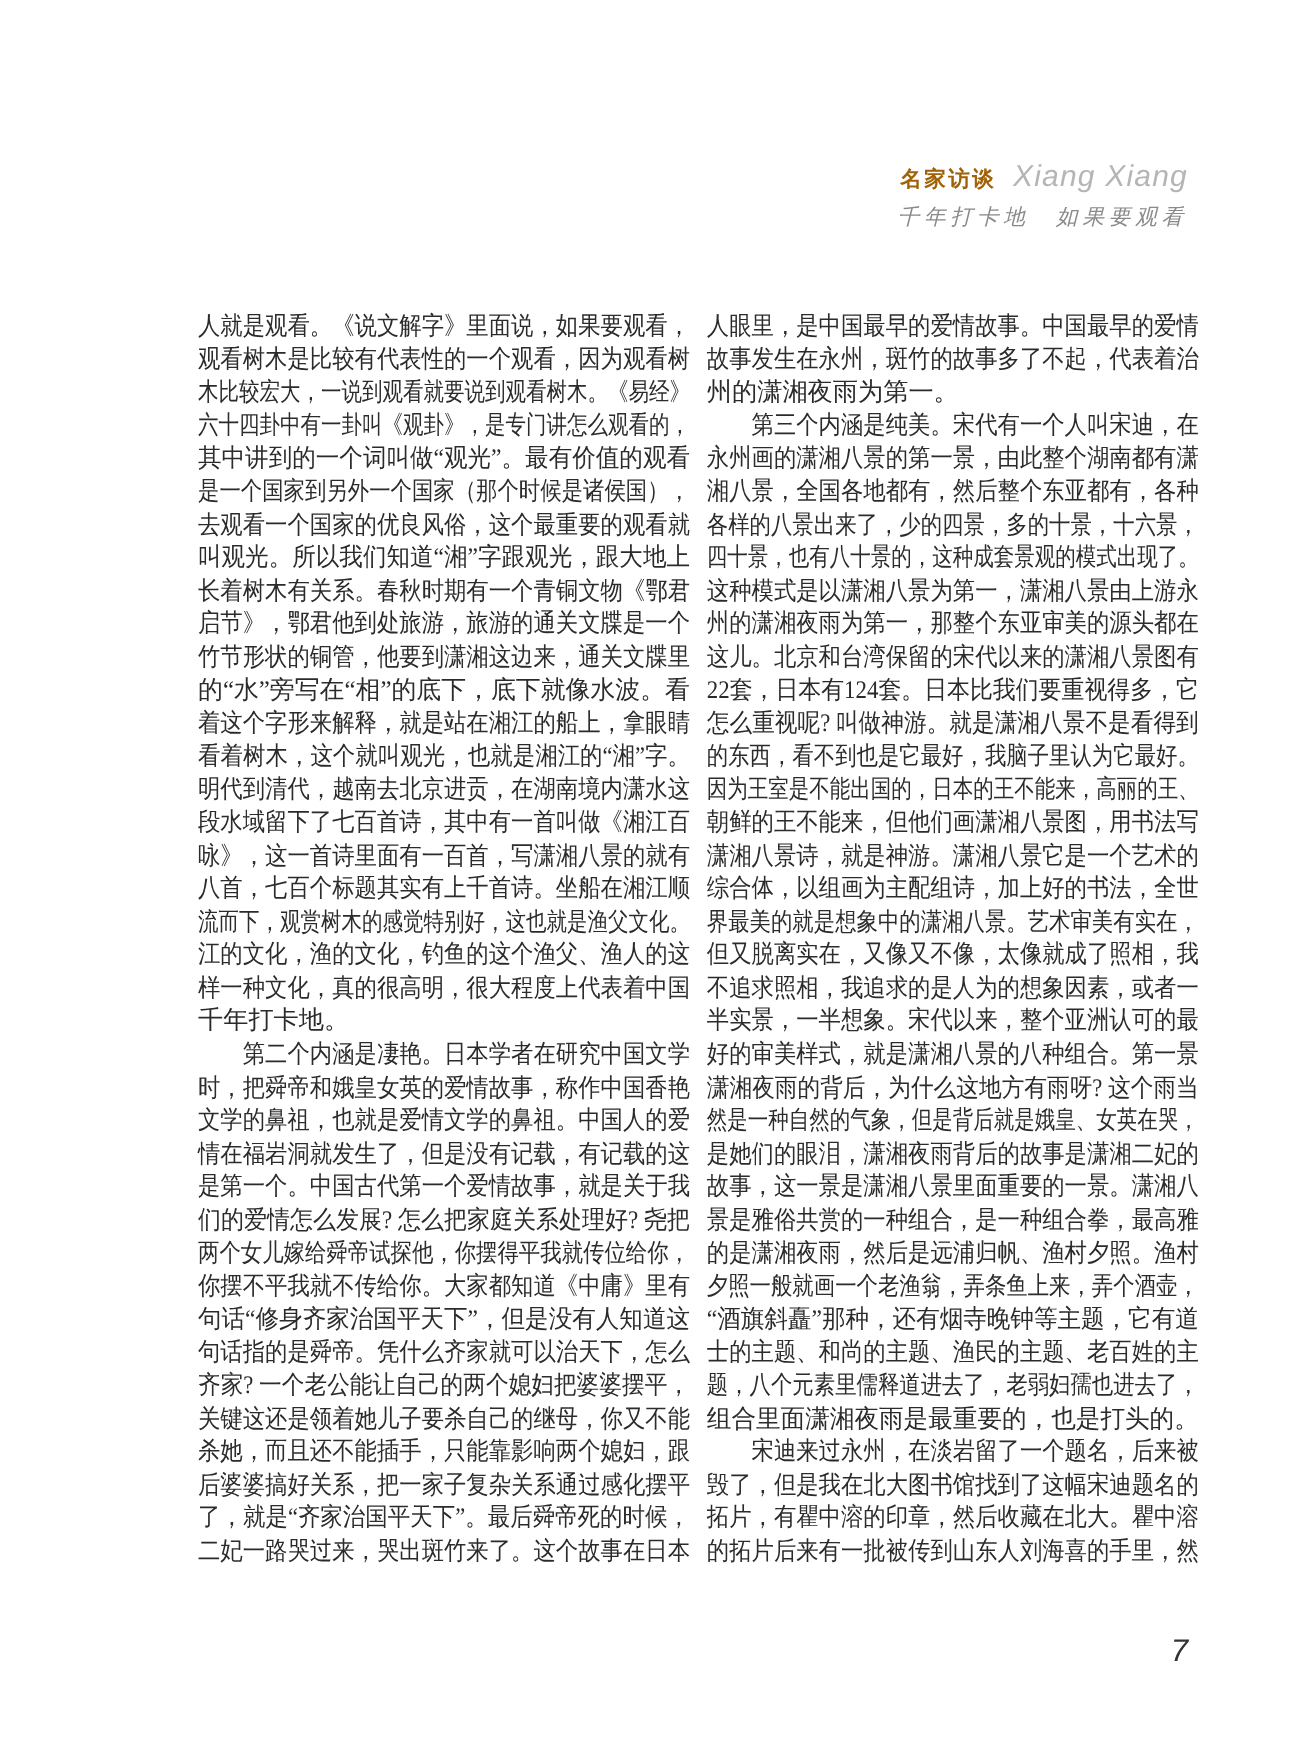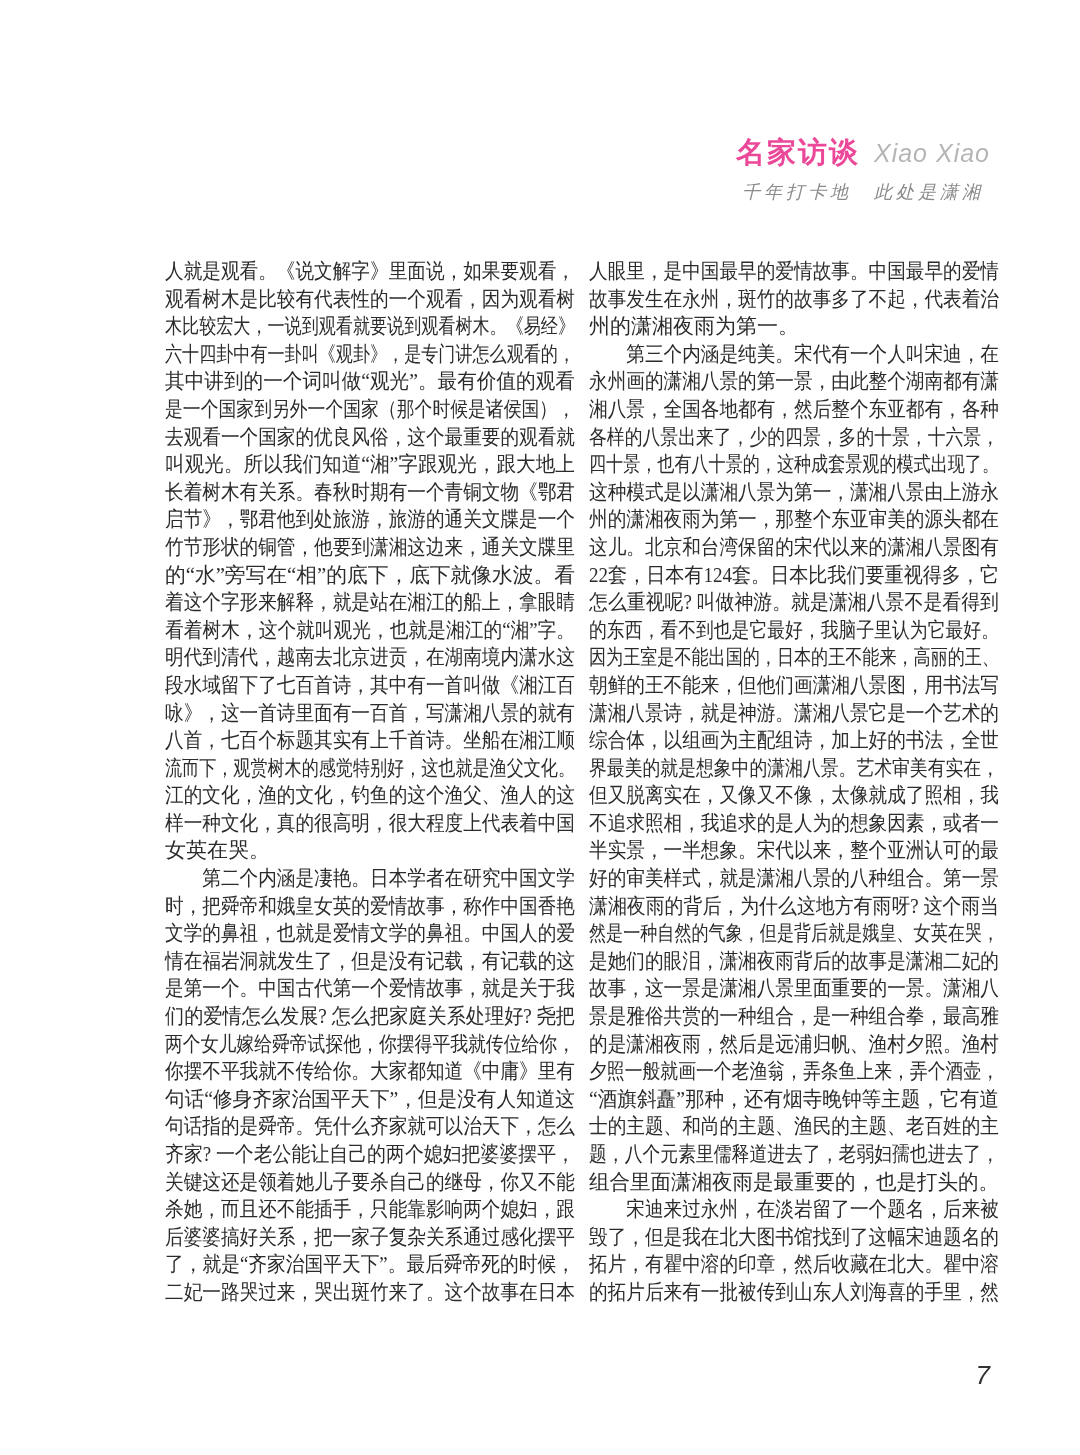--- a/index.html
+++ b/index.html
@@ -22,22 +22,22 @@
     top: 133px;
     right: 90px;
     text-align: right;
   }
   .header-line1 {
     white-space: nowrap;
   }
   .title-cn {
     font-family: Liberation Sans, sans-serif;
     font-weight: 700;
-    font-size: 29px;
-    color: #ec4899;
+    font-size: 18px;
+    color: #a16207;
     letter-spacing: 2px;
   }
   .title-en {
     font-family: "Liberation Sans", "DejaVu Sans", sans-serif;
     font-style: italic;
     font-size: 25px;
     color: #b5b5b5;
     letter-spacing: 1px;
     margin-left: 10px;
   }
@@ -83,23 +83,23 @@
   }
 </style>
 </head>
 <body>
 
 <div class="page">
 
   <header class="page-header">
     <div class="header-line1">
       <span class="title-cn">名家访谈</span>
-      <span class="title-en">Xiao Xiao</span>
+      <span class="title-en">Xiang Xiang</span>
     </div>
-    <div class="header-tagline">千年打卡地　此处是潇湘</div>
+    <div class="header-tagline">千年打卡地　如果要观看</div>
   </header>
 
   <main class="columns">
     <div class="col" id="col-left">
         <div class="line" style="transform: scaleX(0.887446);"><span>人就是观看。《说文解字》里面说，如果要观看，</span></div>
         <div class="line" style="transform: scaleX(0.887446);"><span>观看树木是比较有代表性的一个观看，因为观看树</span></div>
         <div class="line" style="transform: scaleX(0.813492);"><span>木比较宏大，一说到观看就要说到观看树木。《易经》</span></div>
         <div class="line" style="transform: scaleX(0.813492);"><span>六十四卦中有一卦叫《观卦》，是专门讲怎么观看的，</span></div>
         <div class="line" style="transform: scaleX(0.934673);"><span>其中讲到的一个词叫做“观光”。最有价值的观看</span></div>
         <div class="line" style="transform: scaleX(0.848861);"><span>是一个国家到另外一个国家（那个时候是诸侯国），</span></div>
@@ -111,21 +111,21 @@
         <div class="line" style="transform: scaleX(0.987246);"><span>的“水”旁写在“相”的底下，底下就像水波。看</span></div>
         <div class="line" style="transform: scaleX(0.887446);"><span>着这个字形来解释，就是站在湘江的船上，拿眼睛</span></div>
         <div class="line" style="transform: scaleX(0.891971);"><span>看着树木，这个就叫观光，也就是湘江的“湘”字。</span></div>
         <div class="line" style="transform: scaleX(0.887446);"><span>明代到清代，越南去北京进贡，在湖南境内潇水这</span></div>
         <div class="line" style="transform: scaleX(0.887446);"><span>段水域留下了七百首诗，其中有一首叫做《湘江百</span></div>
         <div class="line" style="transform: scaleX(0.887446);"><span>咏》，这一首诗里面有一百首，写潇湘八景的就有</span></div>
         <div class="line" style="transform: scaleX(0.887446);"><span>八首，七百个标题其实有上千首诗。坐船在湘江顺</span></div>
         <div class="line" style="transform: scaleX(0.813492);"><span>流而下，观赏树木的感觉特别好，这也就是渔父文化。</span></div>
         <div class="line" style="transform: scaleX(0.887446);"><span>江的文化，渔的文化，钓鱼的这个渔父、渔人的这</span></div>
         <div class="line" style="transform: scaleX(0.887446);"><span>样一种文化，真的很高明，很大程度上代表着中国</span></div>
-        <div class="line para-end"><span>女英在哭。</span></div>
+        <div class="line para-end"><span>千年打卡地。</span></div>
         <div class="line" style="transform: scaleX(0.887446);"><span>　　第二个内涵是凄艳。日本学者在研究中国文学</span></div>
         <div class="line" style="transform: scaleX(0.887446);"><span>时，把舜帝和娥皇女英的爱情故事，称作中国香艳</span></div>
         <div class="line" style="transform: scaleX(0.887446);"><span>文学的鼻祖，也就是爱情文学的鼻祖。中国人的爱</span></div>
         <div class="line" style="transform: scaleX(0.887446);"><span>情在福岩洞就发生了，但是没有记载，有记载的这</span></div>
         <div class="line" style="transform: scaleX(0.887446);"><span>是第一个。中国古代第一个爱情故事，就是关于我</span></div>
         <div class="line" style="transform: scaleX(0.912823);"><span>们的爱情怎么发展? 怎么把家庭关系处理好? 尧把</span></div>
         <div class="line" style="transform: scaleX(0.848861);"><span>两个女儿嫁给舜帝试探他，你摆得平我就传位给你，</span></div>
         <div class="line" style="transform: scaleX(0.887446);"><span>你摆不平我就不传给你。大家都知道《中庸》里有</span></div>
         <div class="line" style="transform: scaleX(0.934673);"><span>句话“修身齐家治国平天下”，但是没有人知道这</span></div>
         <div class="line" style="transform: scaleX(0.887446);"><span>句话指的是舜帝。凭什么齐家就可以治天下，怎么</span></div>

